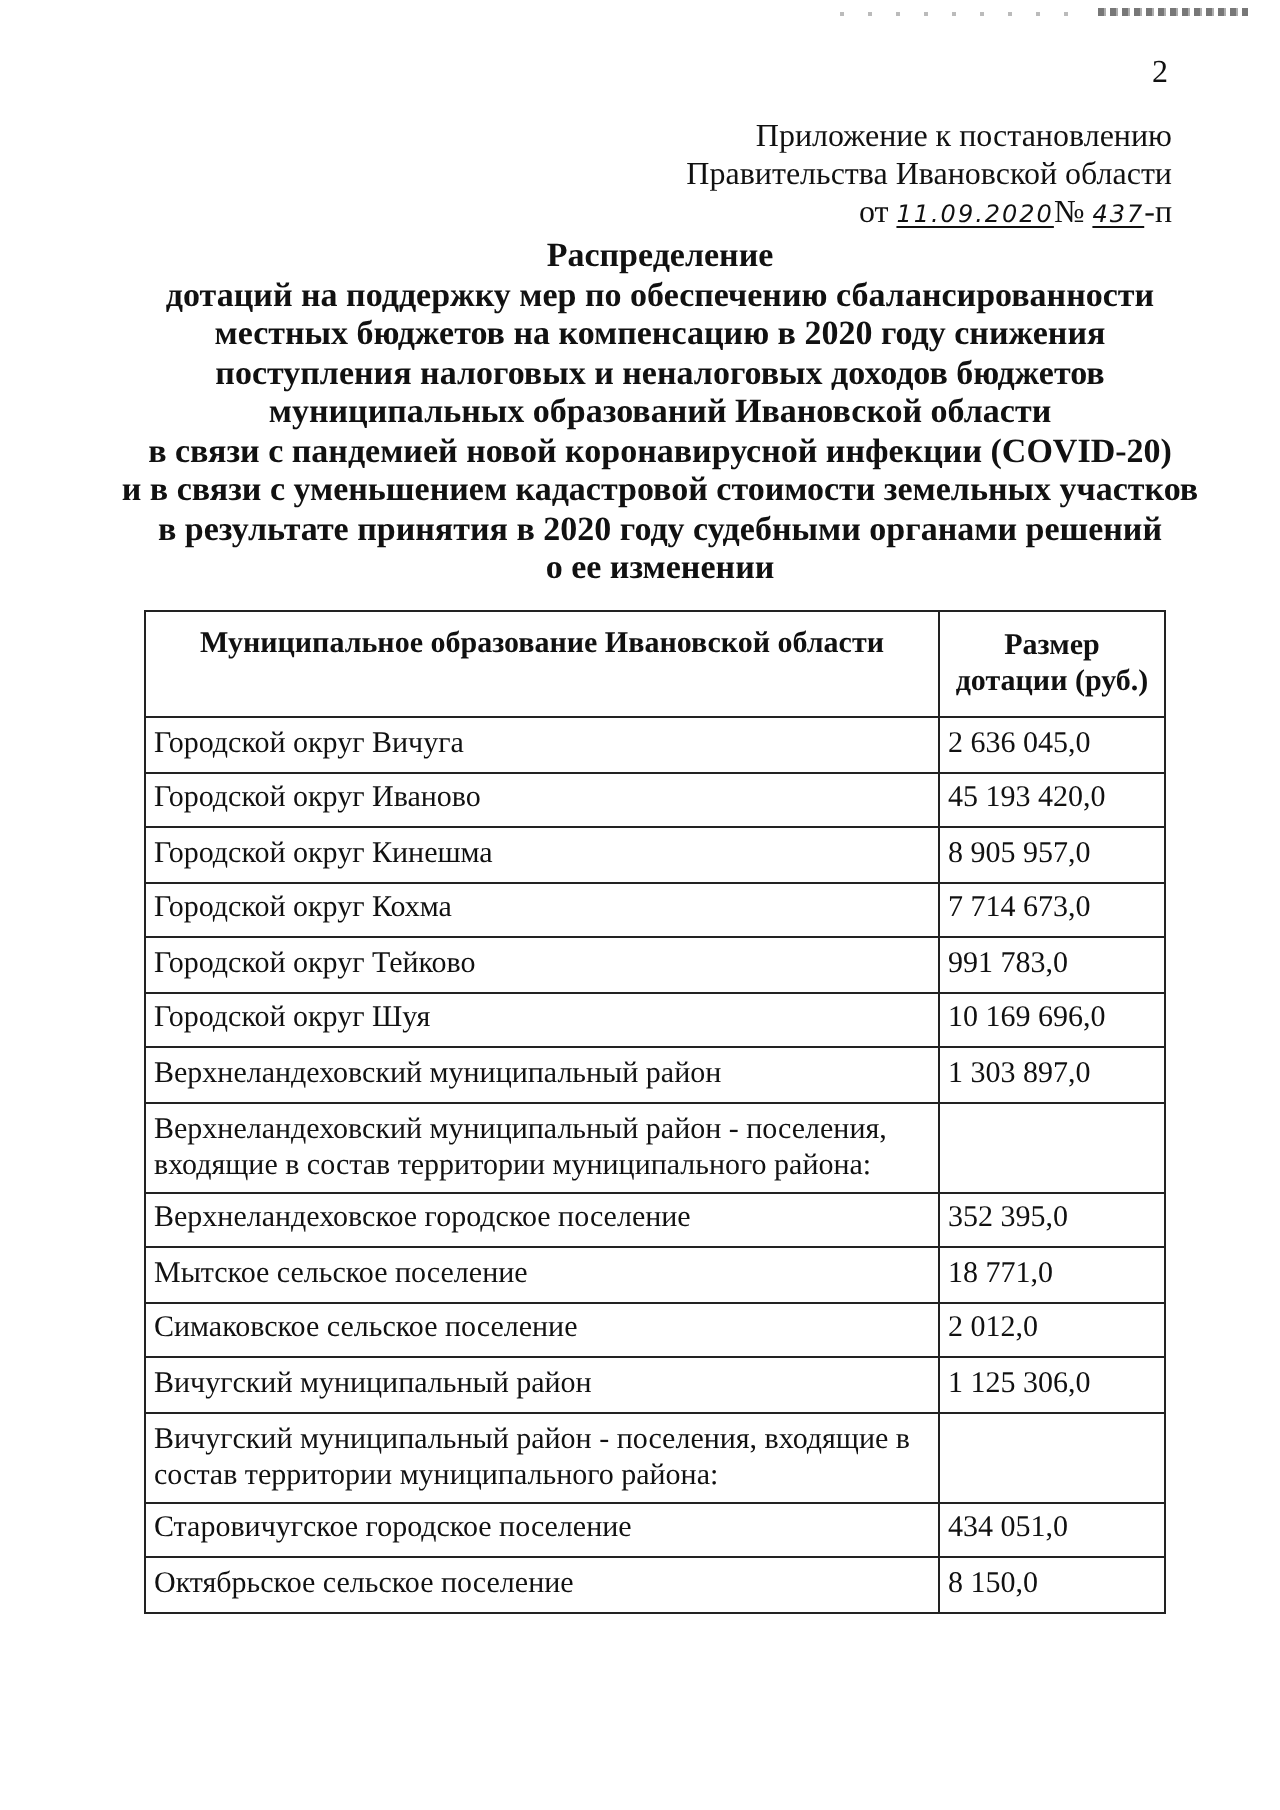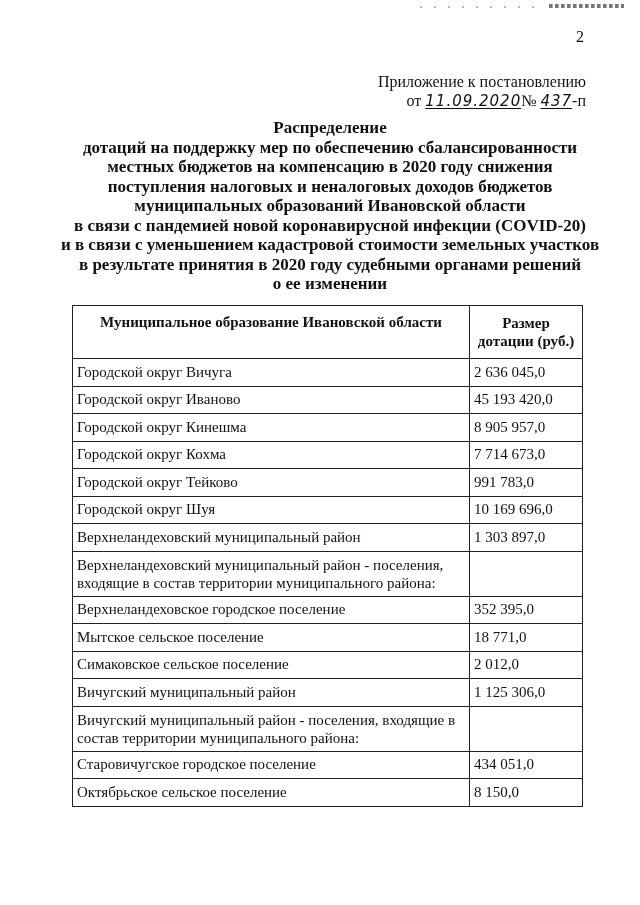--- a/index.html
+++ b/index.html
@@ -4,23 +4,23 @@
 <style>
   html, body { margin: 0; padding: 0; background: #ffffff; }
   body { width: 640px; height: 905px; position: relative; overflow: hidden;
          font-family: "Liberation Serif", "DejaVu Serif", serif; color: #111; }
   .scan-top { position: absolute; top: 4px; left: 420px; width: 210px; height: 6px; }
   .scan-top .dots { position: absolute; left: 0; top: 2px; width: 120px; height: 2px;
     background: repeating-linear-gradient(90deg, #bbb 0 2px, transparent 2px 14px); }
   .scan-top .smudge { position: absolute; right: 6px; top: 0; width: 75px; height: 4px;
     background: repeating-linear-gradient(90deg, #555 0 3px, #999 3px 4px, transparent 4px 6px); opacity: .8; }
   .page-num { position: absolute; top: 28px; right: 56px; font-size: 16px; }
-  .appendix { position: absolute; top: 72px; right: 54px; text-align: right; font-size: 16px; line-height: 19px; }
+  .appendix { position: absolute; top: 59px; right: 54px; text-align: right; font-size: 16px; line-height: 19px; }
   .appendix .line { display: block; white-space: nowrap; }
-  .hand { font-family: "DejaVu Sans", sans-serif; font-style: italic; font-size: 15px;
+  .hand { font-family: "DejaVu Sans", sans-serif; font-style: italic; font-size: 12px;
           text-decoration: underline; text-underline-offset: 2px; letter-spacing: 1px; }
   .title { position: absolute; top: 118px; left: 60px; width: 540px; text-align: center;
            font-weight: bold; font-size: 17px; line-height: 19.5px; }
   .title span { display: block; white-space: nowrap; }
   table { position: absolute; top: 305px; left: 72px; width: 511px; border-collapse: collapse; font-size: 15px; }
   td, th { border: 1px solid #222; padding: 0 4px; vertical-align: middle; }
   th { font-weight: bold; height: 45px; text-align: center; line-height: 18px; margin-left: 19px; }
   th.c1 { vertical-align: top; padding-top: 7px; }
   td.c1 { width: 388px; text-align: left; }
   td.c2 { text-align: left; white-space: nowrap; padding-right: 3px; }
@@ -32,20 +32,21 @@
 
 <div class="scan-top">
   <div class="dots"></div>
   <div class="smudge"></div>
 </div>
 
 <div class="page-num">2</div>
 
 <div class="appendix">
   <span class="line">Приложение к постановлению</span>
+  <span class="line">Правительства Ивановской области</span>
   <span class="line">
     <span>от</span>
     <span class="hand">11.09.2020</span><span>№</span>
     <span class="hand">437</span><span>-п</span>
   </span>
 </div>
 
 <div class="title">
   <span>Распределение</span>
   <span>дотаций на поддержку мер по обеспечению сбалансированности</span>

